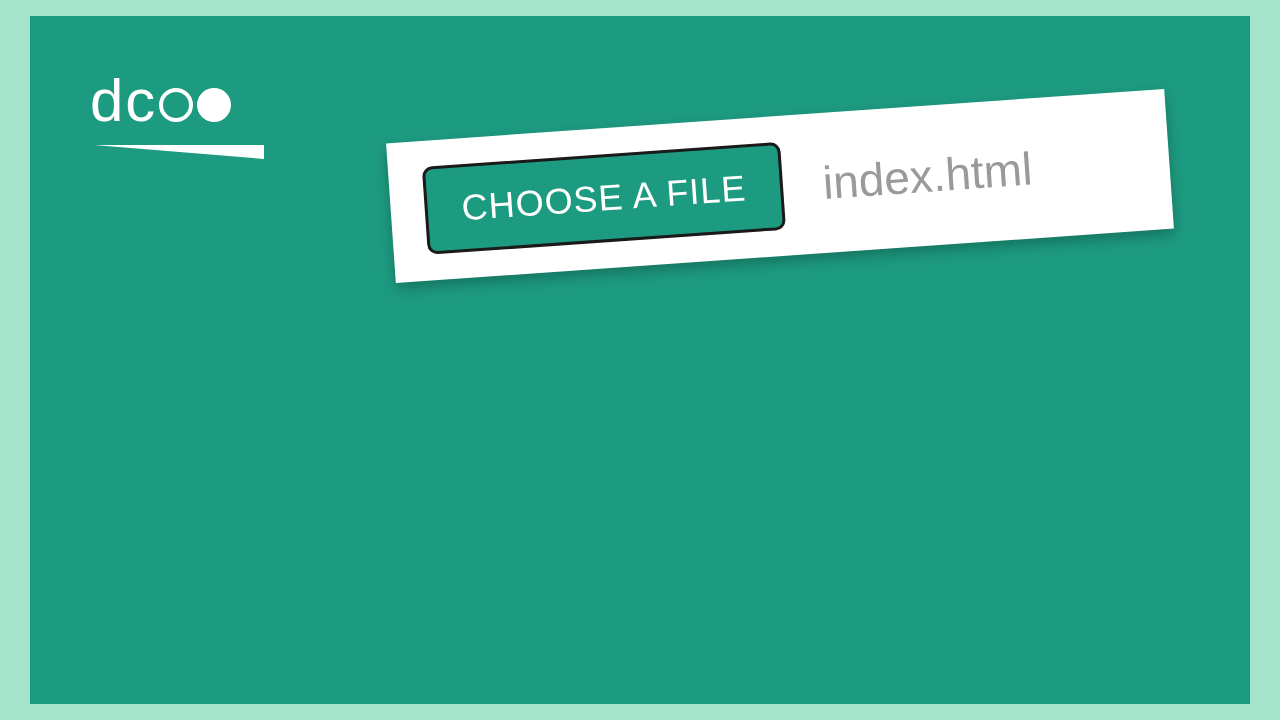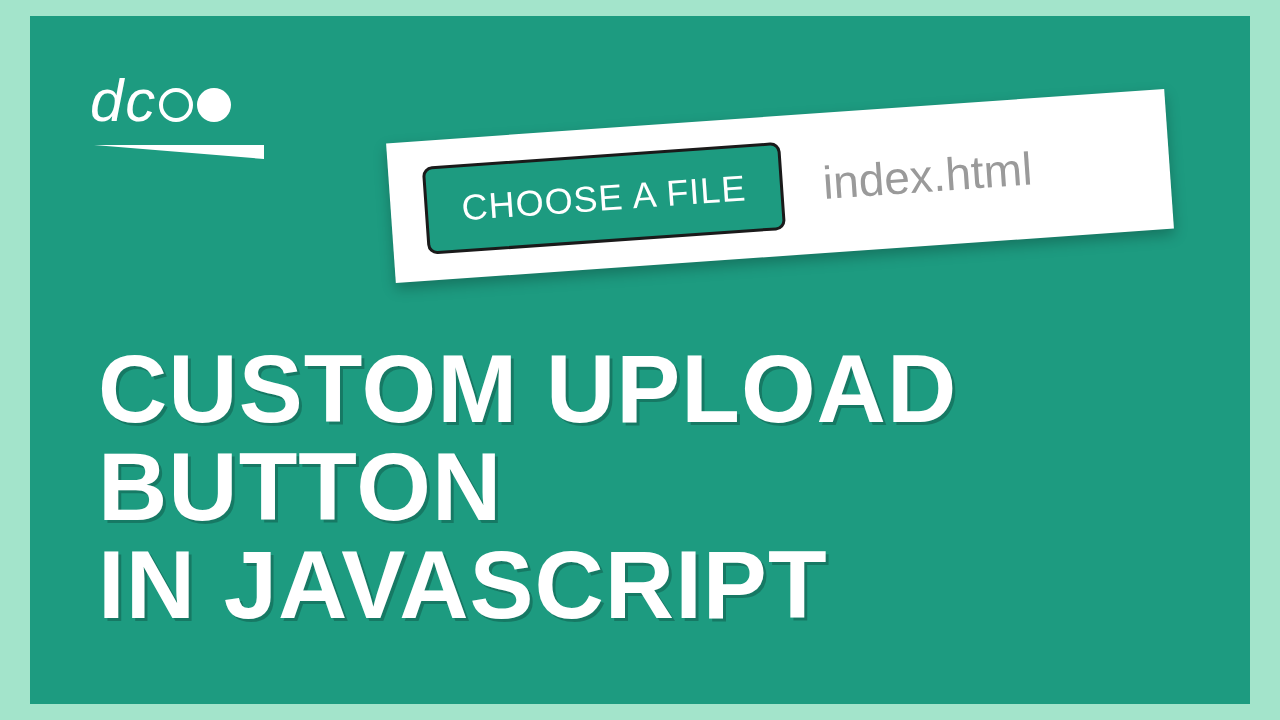--- a/index.html
+++ b/index.html
@@ -21,21 +21,20 @@
     bottom: 16px;
     background: #1d9b80;
   }
 
   
   .logo {
     position: absolute;
     left: 60px;
     top: 55px;
     color: #ffffff;
-    font-style: italic;
   }
   .logo-text {
     font-size: 60px;
     font-weight: 300;
     letter-spacing: 2px;
     display: flex;
     align-items: center;
     line-height: 1;
   }
   .logo-text .ring {
@@ -128,19 +127,15 @@
         <span class="dot"></span>
       </div>
       <div class="logo-underline"></div>
     </div>
 
     <div class="card">
       <button class="choose-btn">CHOOSE A FILE</button>
       <span class="filename">index.html</span>
     </div>
 
-    <div class="headline">
-      <div class="line">CUSTOM UPLOAD BUTTON</div>
-      <div class="line">IN JAVASCRIPT</div>
-    </div>
 
   </div>
 </div>
 
 </body></html>

